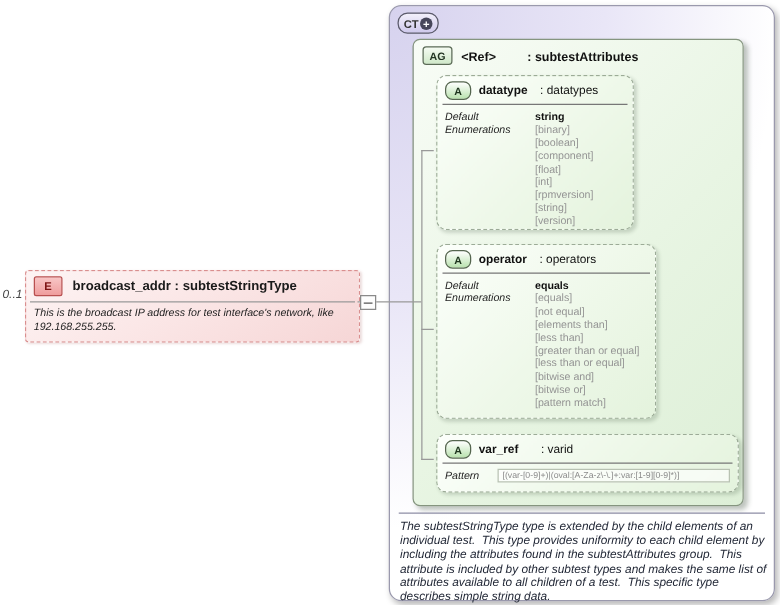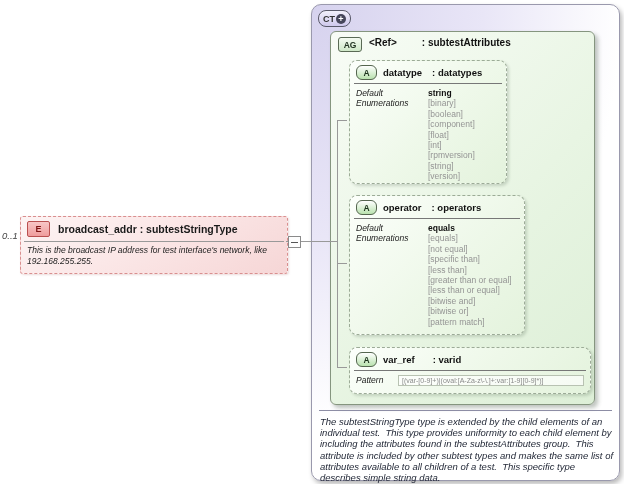--- a/index.html
+++ b/index.html
@@ -38,37 +38,37 @@
   .badge-ct .ct-txt{font-size:9px;font-weight:bold;color:#333;text-align:right;}
   .plus-circle{width:10px;height:10px;border-radius:50%;background:#46465a;color:#fff;
     font-size:9px;font-weight:bold;line-height:10px;text-align:center;}
   .ct-title{font-size:11px;font-weight:bold;color:#000;margin-top:1px;white-space:nowrap;}
 
   
   .ag-box{position:absolute;left:18px;top:26px;width:263px;height:372px;
     border:1px solid #85957f;border-radius:6px;
     background:linear-gradient(135deg,#f8fcf6 0%,#e8f5e3 55%,#ddefd7 100%);
     box-shadow:3px 3px 4px rgba(40,60,40,0.30);}
-  .ag-header{display:flex;align-items:flex-start;gap:7px;padding:5px 0 0 7px;}
+  .ag-header{display:flex;align-items:flex-end;gap:7px;padding:5px 0 0 7px;}
   .badge-ag{width:22px;height:13px;border:1px solid #5a6a55;border-radius:3px;
     background:linear-gradient(#f5fbf2,#cfe8c8);color:#223322;font-size:8.5px;font-weight:bold;
     display:flex;align-items:center;justify-content:center;}
   .ag-ref{font-size:10px;font-weight:bold;color:#111;}
   .ag-name{font-size:10px;font-weight:bold;color:#111;margin-left:18px;}
 
   
   .attr-box{position:absolute;border:1px dashed #9cab97;border-radius:8px;
     background:linear-gradient(135deg,#fcfffb 0%,#eef8e9 55%,#e4f3dd 100%);
     box-shadow:2px 2px 3px rgba(40,60,40,0.18);box-sizing:border-box;}
   .attr-header{display:flex;align-items:center;gap:6px;padding:4px 6px 2px 6px;}
   .badge-a{width:19px;height:13px;border:1px solid #55664f;border-radius:6px;
     background:linear-gradient(#ffffff,#b9e2ae);color:#1c331c;font-size:8.5px;font-weight:bold;
     display:flex;align-items:center;justify-content:center;flex:0 0 auto;}
   .attr-name{font-size:9.5px;font-weight:bold;color:#111;margin-right:4px;white-space:nowrap;}
-  .attr-type{font-size:9.5px;font-weight:bold;color:#111;white-space:nowrap;}
+  .attr-type{font-size:9.5px;font-weight:normal;color:#111;white-space:nowrap;}
   .attr-sep{height:1px;background:#777;margin:1px 4px 2px 4px;}
   .facets{display:grid;grid-template-columns:70px 1fr;padding:2px 6px;column-gap:2px;}
   .facet-label{font-size:8.5px;font-style:italic;color:#222;line-height:10.4px;}
   .facet-default{font-size:8.5px;font-weight:bold;color:#111;line-height:10.4px;}
   .enum-list .enum-item{font-size:8.5px;color:#949494;line-height:10.4px;white-space:nowrap;}
   .pattern-row{display:grid;grid-template-columns:42px 1fr;padding:2px 6px;align-items:center;}
   .pattern-value{border:1px solid #b8c2b2;background:rgba(255,255,255,0.65);
     font-size:7px;color:#8a8a8a;padding:1px 3px;white-space:nowrap;overflow:hidden;}
 
   
@@ -138,21 +138,21 @@
           <span class="attr-type">: operators</span>
         </div>
         <div class="attr-sep"></div>
         <div class="facets">
           <div class="facet-label">Default</div>
           <div class="facet-default">equals</div>
           <div class="facet-label">Enumerations</div>
           <div class="enum-list">
               <div class="enum-item">[equals]</div>
               <div class="enum-item">[not equal]</div>
-              <div class="enum-item">[specific than]</div>
+              <div class="enum-item">[elements than]</div>
               <div class="enum-item">[less than]</div>
               <div class="enum-item">[greater than or equal]</div>
               <div class="enum-item">[less than or equal]</div>
               <div class="enum-item">[bitwise and]</div>
               <div class="enum-item">[bitwise or]</div>
               <div class="enum-item">[pattern match]</div>
             </div>
         </div>
       </div>
 

